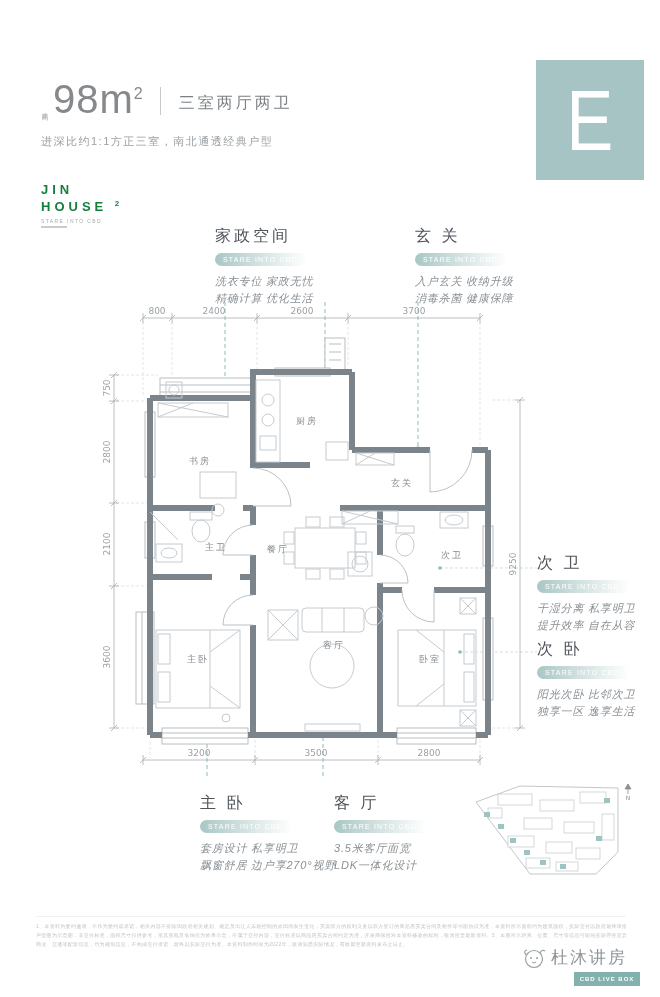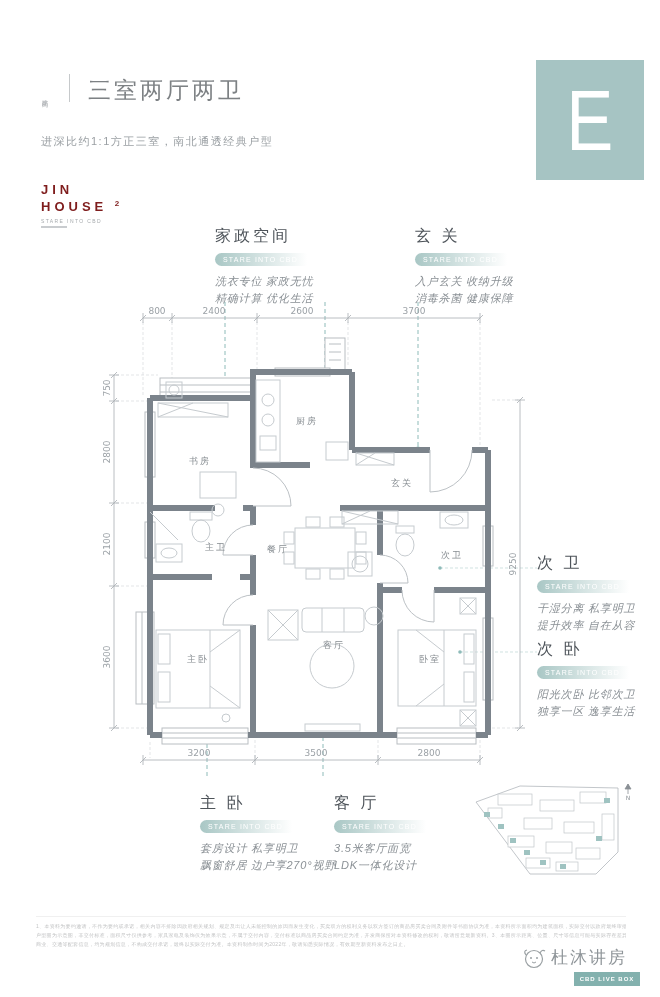--- a/index.html
+++ b/index.html
@@ -4,28 +4,28 @@
 <style>
   html,body{margin:0;padding:0;background:#fff;}
   .page{position:relative;width:660px;height:997px;background:#ffffff;overflow:hidden;
         font-family:"Liberation Sans","DejaVu Sans",sans-serif;color:#55595e;}
   
   .hdr{position:absolute;left:40px;top:74px;display:flex;align-items:flex-end;}
   .hdr .prefix{writing-mode:vertical-rl;font-size:6px;color:#b3b6b9;letter-spacing:1px;margin:0 4px 8px 0;}
   .hdr .big{font-size:40px;color:#86898c;letter-spacing:1px;line-height:40px;}
   .hdr .big sup{font-size:16px;vertical-align:super;}
   .hdr .vdiv{display:inline-block;width:1px;height:28px;background:#c6c9cb;margin:0 18px 4px 16px;}
-  .hdr .htitle{font-size:23px;color:#7d8184;letter-spacing:3px;line-height:30px;margin-bottom:1px;}
+  .hdr .htitle{font-size:16px;color:#7d8184;letter-spacing:3px;line-height:30px;margin-bottom:1px;}
   .subtitle{position:absolute;left:41px;top:134px;font-size:11px;color:#9ba0a4;letter-spacing:1.5px;}
   .tile{position:absolute;left:536px;top:60px;width:108px;height:120px;background:#a6c4c3;
         display:flex;align-items:center;justify-content:center;}
   .tile span{color:#ffffff;font-size:86px;font-weight:200;line-height:1;transform:scaleX(.82);}
   
   .logo{position:absolute;left:41px;top:183px;}
-  .logo .l1{font-size:13px;letter-spacing:4px;color:#7f1d1d;font-weight:bold;line-height:14px;}
+  .logo .l1{font-size:13px;letter-spacing:4px;color:#15803d;font-weight:bold;line-height:14px;}
   .logo .tg{font-size:5px;letter-spacing:1.4px;color:#a6aaad;margin-top:4px;}
   .logo .rule{width:26px;height:2px;background:#c9cccf;margin-top:2px;}
   
   .ann{position:absolute;}
   .ann .t{font-size:16px;color:#4e545a;letter-spacing:3px;font-weight:500;white-space:nowrap;}
   .ann .badge{width:96px;height:13px;border-radius:7px;margin:6px 0 7px;box-sizing:border-box;
       background:linear-gradient(90deg,#a9c7c5 0%,rgba(240,245,244,0) 96%);
       color:#ffffff;font-size:7px;letter-spacing:1.2px;line-height:13px;padding-left:8px;white-space:nowrap;}
   .ann .d{font-size:11px;color:#8a9095;letter-spacing:.8px;line-height:16.5px;white-space:nowrap;font-style:italic;}
   
@@ -37,20 +37,21 @@
       color:#fff;font-size:6px;letter-spacing:1px;text-align:center;line-height:14px;font-weight:bold;}
   svg text{font-family:"DejaVu Sans","Liberation Sans",sans-serif;}
 </style>
 </head>
 <body>
 
 <div class="page">
 
   <div class="hdr">
     <span class="prefix">建面约</span>
+    <span class="big"><span>98m</span><sup>2</sup></span>
     <span class="vdiv"></span>
     <span class="htitle">三室两厅两卫</span>
   </div>
   <div class="subtitle">进深比约1:1方正三室，南北通透经典户型</div>
   <div class="tile">
     <span>E</span>
   </div>
 
   <div class="logo">
     <div class="l1">JIN</div>

